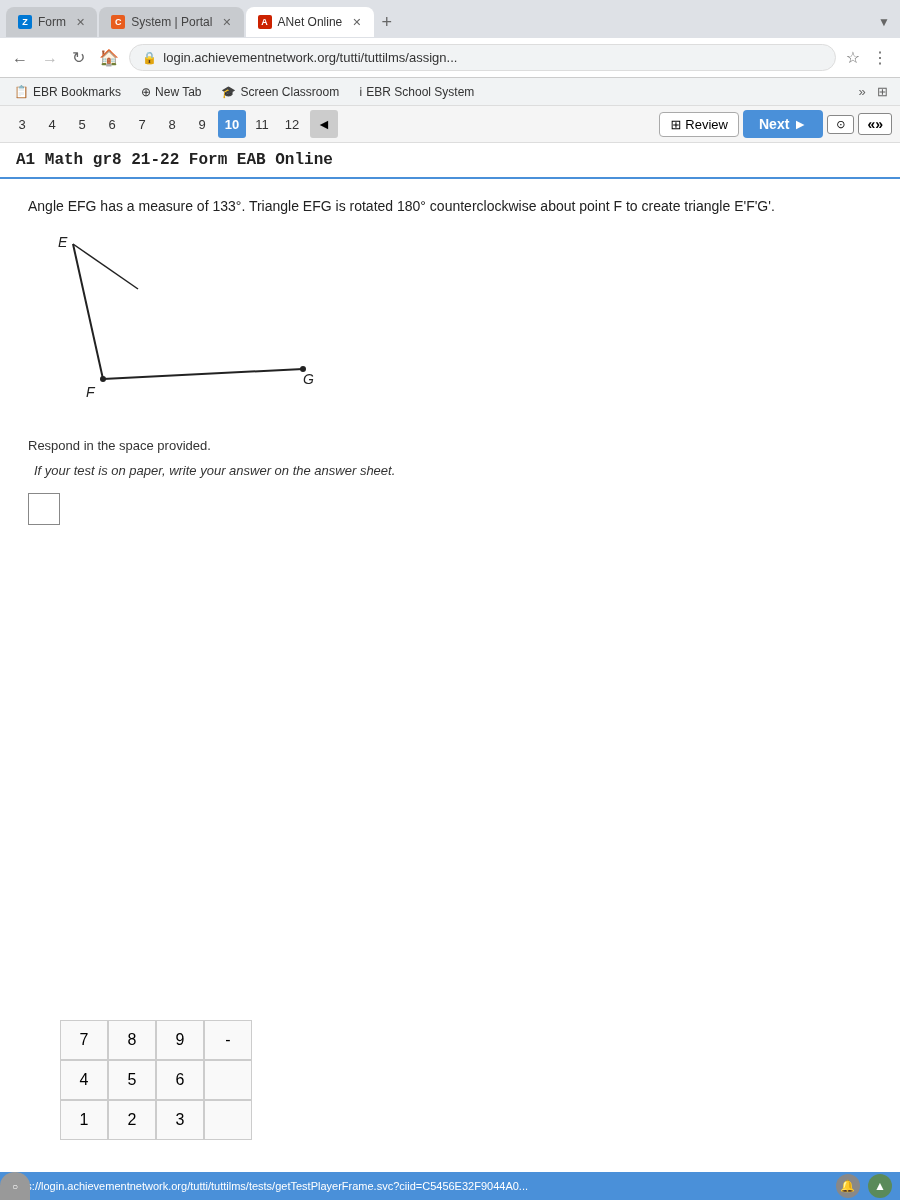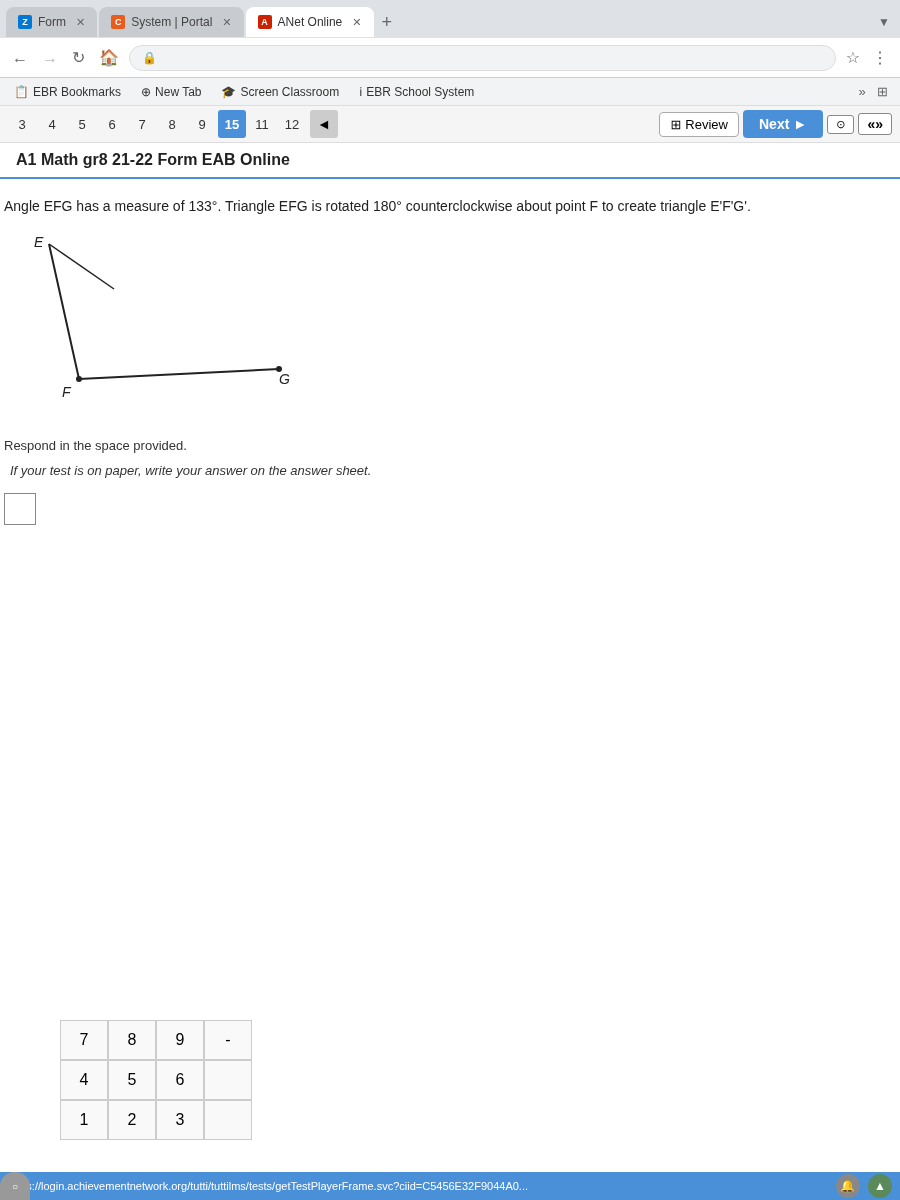--- a/index.html
+++ b/index.html
@@ -226,20 +226,21 @@
       align-items: center;
       justify-content: center;
     }
 
     .test-title {
       padding: 8px 16px;
       font-size: 16px;
       font-weight: bold;
       color: #222;
       border-bottom: 2px solid #4a90d9;
+      font-family: Liberation Mono, monospace;
     }
 
     .test-actions {
       display: flex;
       align-items: center;
       padding: 6px 16px;
       gap: 12px;
       border-bottom: 3px solid #4a90d9;
       background: #fafafa;
     }
@@ -258,21 +259,21 @@
       font-size: 13px;
       cursor: pointer;
       display: flex;
       align-items: center;
       gap: 6px;
       color: #333;
     }
 
     
     .question-area {
-      padding: 16px 4px;
+      padding: 16px 28px;
       font-size: 14px;
       color: #222;
       line-height: 1.6;
     }
 
     .question-text {
       margin-bottom: 12px;
       font-size: 14px;
     }
 
@@ -398,20 +399,21 @@
   </div>
 
   <div class="nav-bar">
     <button class="nav-btn">←</button>
     <button class="nav-btn" style="color:#bbb;">→</button>
     <button class="nav-btn">↻</button>
     <button class="nav-btn">🏠</button>
 
     <div class="address-bar">
       <span class="lock-icon">🔒</span>
+      <span class="address-text">login.achievementnetwork.org/tutti/tuttilms/assign...</span>
     </div>
 
     <div class="nav-actions">
       <button class="nav-btn">☆</button>
       <button class="nav-btn">⋮</button>
     </div>
   </div>
 
   <div class="bookmarks-bar">
     <div class="bookmark-item">
@@ -441,21 +443,21 @@
 
   <div class="test-toolbar">
     <div class="page-numbers">
       <div class="page-num">3</div>
       <div class="page-num">4</div>
       <div class="page-num">5</div>
       <div class="page-num">6</div>
       <div class="page-num">7</div>
       <div class="page-num">8</div>
       <div class="page-num">9</div>
-      <div class="page-num active">15</div>
+      <div class="page-num active">10</div>
       <div class="page-num">11</div>
       <div class="page-num">12</div>
     </div>
 
     <button class="nav-arrow">◄</button>
 
     <div class="toolbar-spacer"></div>
 
     <button class="review-btn">
       <span>⊞</span>

